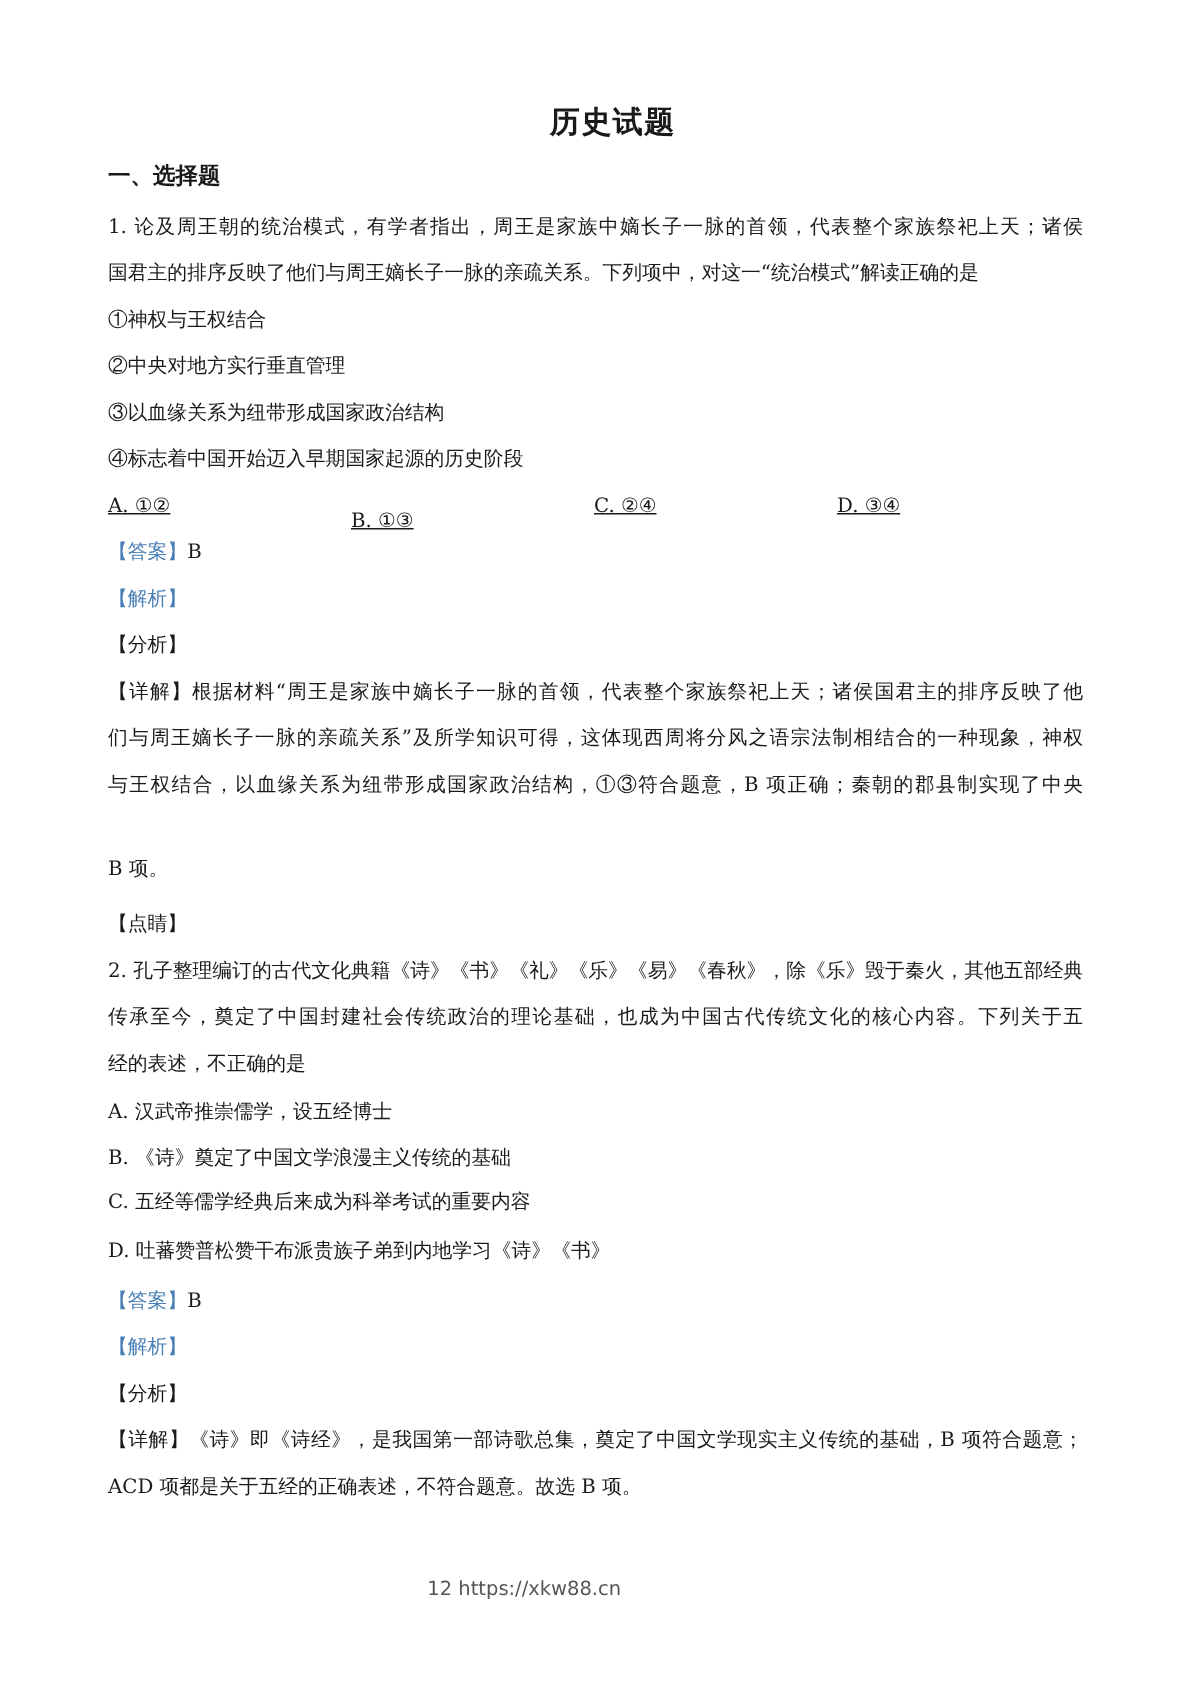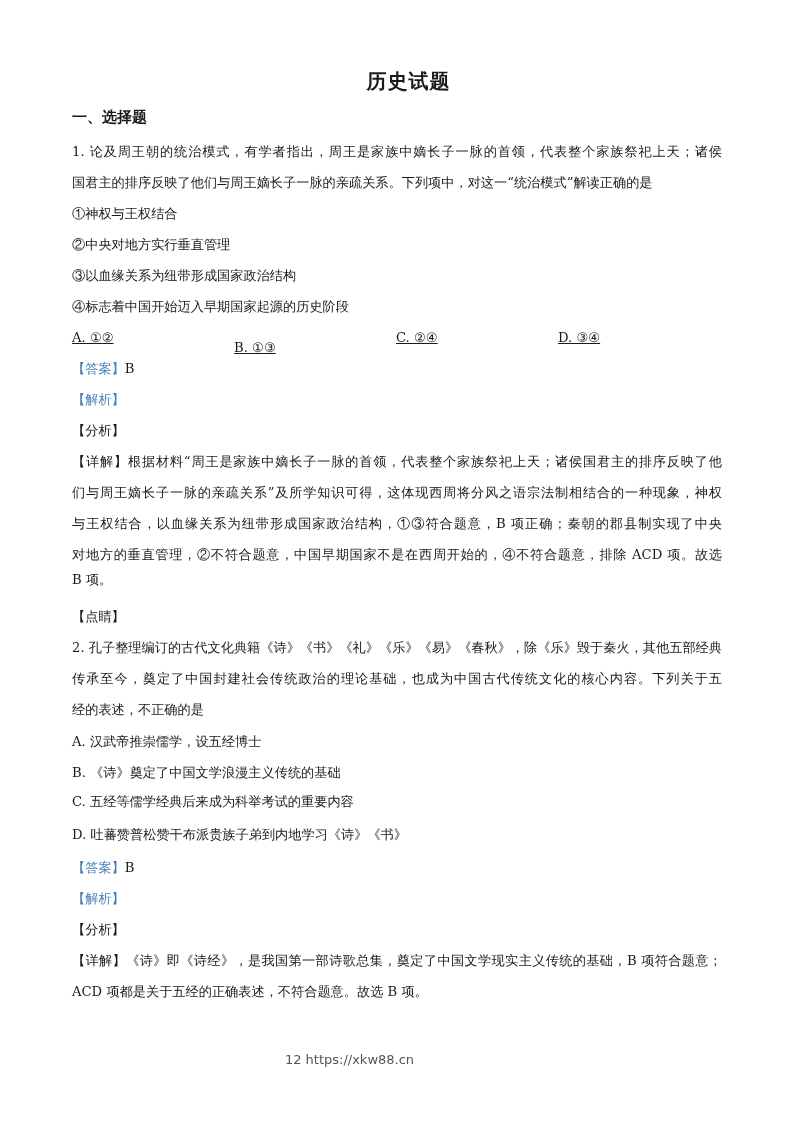--- a/index.html
+++ b/index.html
@@ -38,21 +38,20 @@
   <div class="line" style="top:360px">
     <span class="blue">【答案】</span><span>B</span>
   </div>
   <div class="line blue" style="top:391px">【解析】</div>
   <div class="line" style="top:422px">【分析】</div>
   <div class="line just" style="top:453px">
     <span>【详解】</span><span>根据材料“周王是家族中嫡长子一脉的首领，代表整个家族祭祀上天；诸侯国君主的排序反映了他</span>
   </div>
   <div class="line just" style="top:484px">们与周王嫡长子一脉的亲疏关系”及所学知识可得，这体现西周将分风之语宗法制相结合的一种现象，神权</div>
   <div class="line just" style="top:515px">与王权结合，以血缘关系为纽带形成国家政治结构，①③符合题意，B 项正确；秦朝的郡县制实现了中央</div>
-  <div class="line just" style="top:546px">对地方的垂直管理，②不符合题意，中国早期国家不是在西周开始的，④不符合题意，排除 ACD 项。故选</div>
   <div class="line" style="top:571px">B 项。</div>
   <div class="line" style="top:608px">【点睛】</div>
 
   <div class="line just" style="top:639px">2. 孔子整理编订的古代文化典籍《诗》《书》《礼》《乐》《易》《春秋》，除《乐》毁于秦火，其他五部经典</div>
   <div class="line just" style="top:670px">传承至今，奠定了中国封建社会传统政治的理论基础，也成为中国古代传统文化的核心内容。下列关于五</div>
   <div class="line" style="top:733px">A. 汉武帝推崇儒学，设五经博士</div>
   <div class="line" style="top:701px">经的表述，不正确的是</div>
   <div class="line" style="top:764px">B. 《诗》奠定了中国文学浪漫主义传统的基础</div>
   <div class="line" style="top:793px">C. 五经等儒学经典后来成为科举考试的重要内容</div>
   <div class="line" style="top:826px">D. 吐蕃赞普松赞干布派贵族子弟到内地学习《诗》《书》</div>

